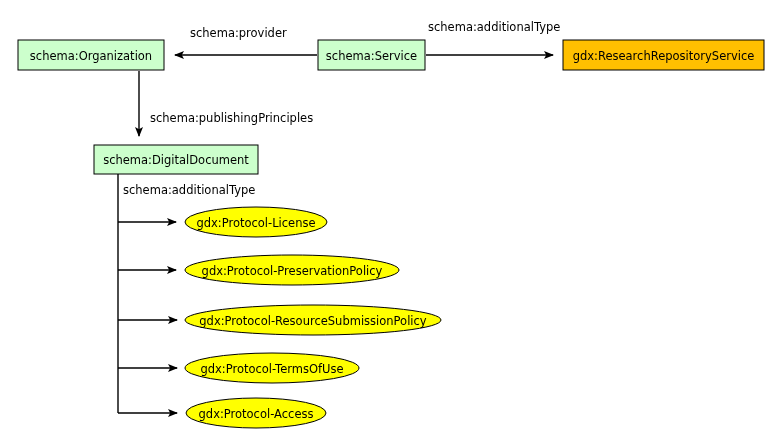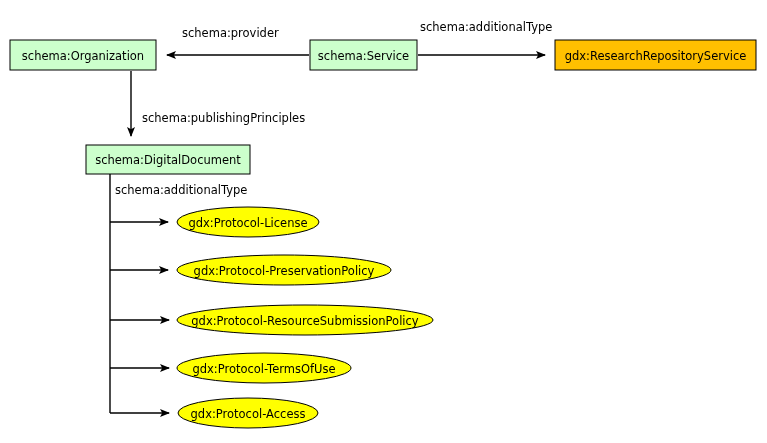--- a/index.html
+++ b/index.html
@@ -11,20 +11,21 @@
     width: 767px;
     height: 443px;
     font-family: "DejaVu Sans", sans-serif;
     overflow: hidden;
   }
   #diagram-root {
     position: relative;
     width: 665px;
     height: 443px;
     background: #ffffff;
+    padding-left: 8px;
   }
   svg.diagram-canvas {
     display: block;
     width: 767px;
     height: 443px;
   }
   .node-box {
     stroke: #000000;
     stroke-width: 1;
   }

